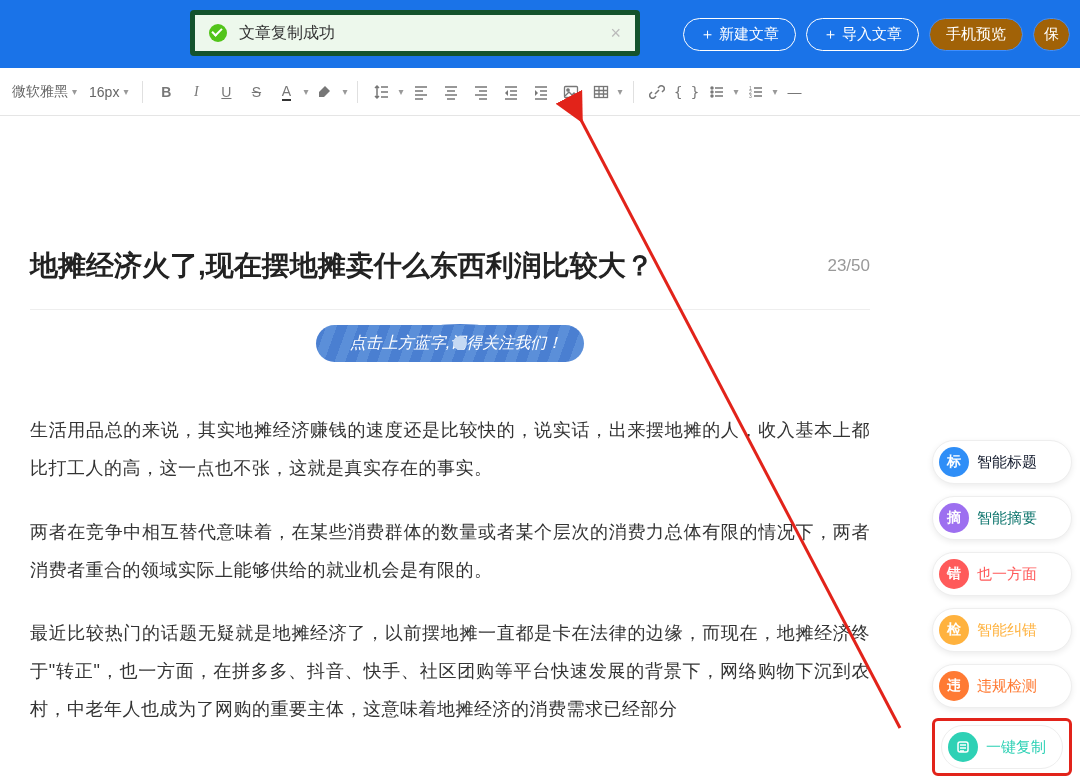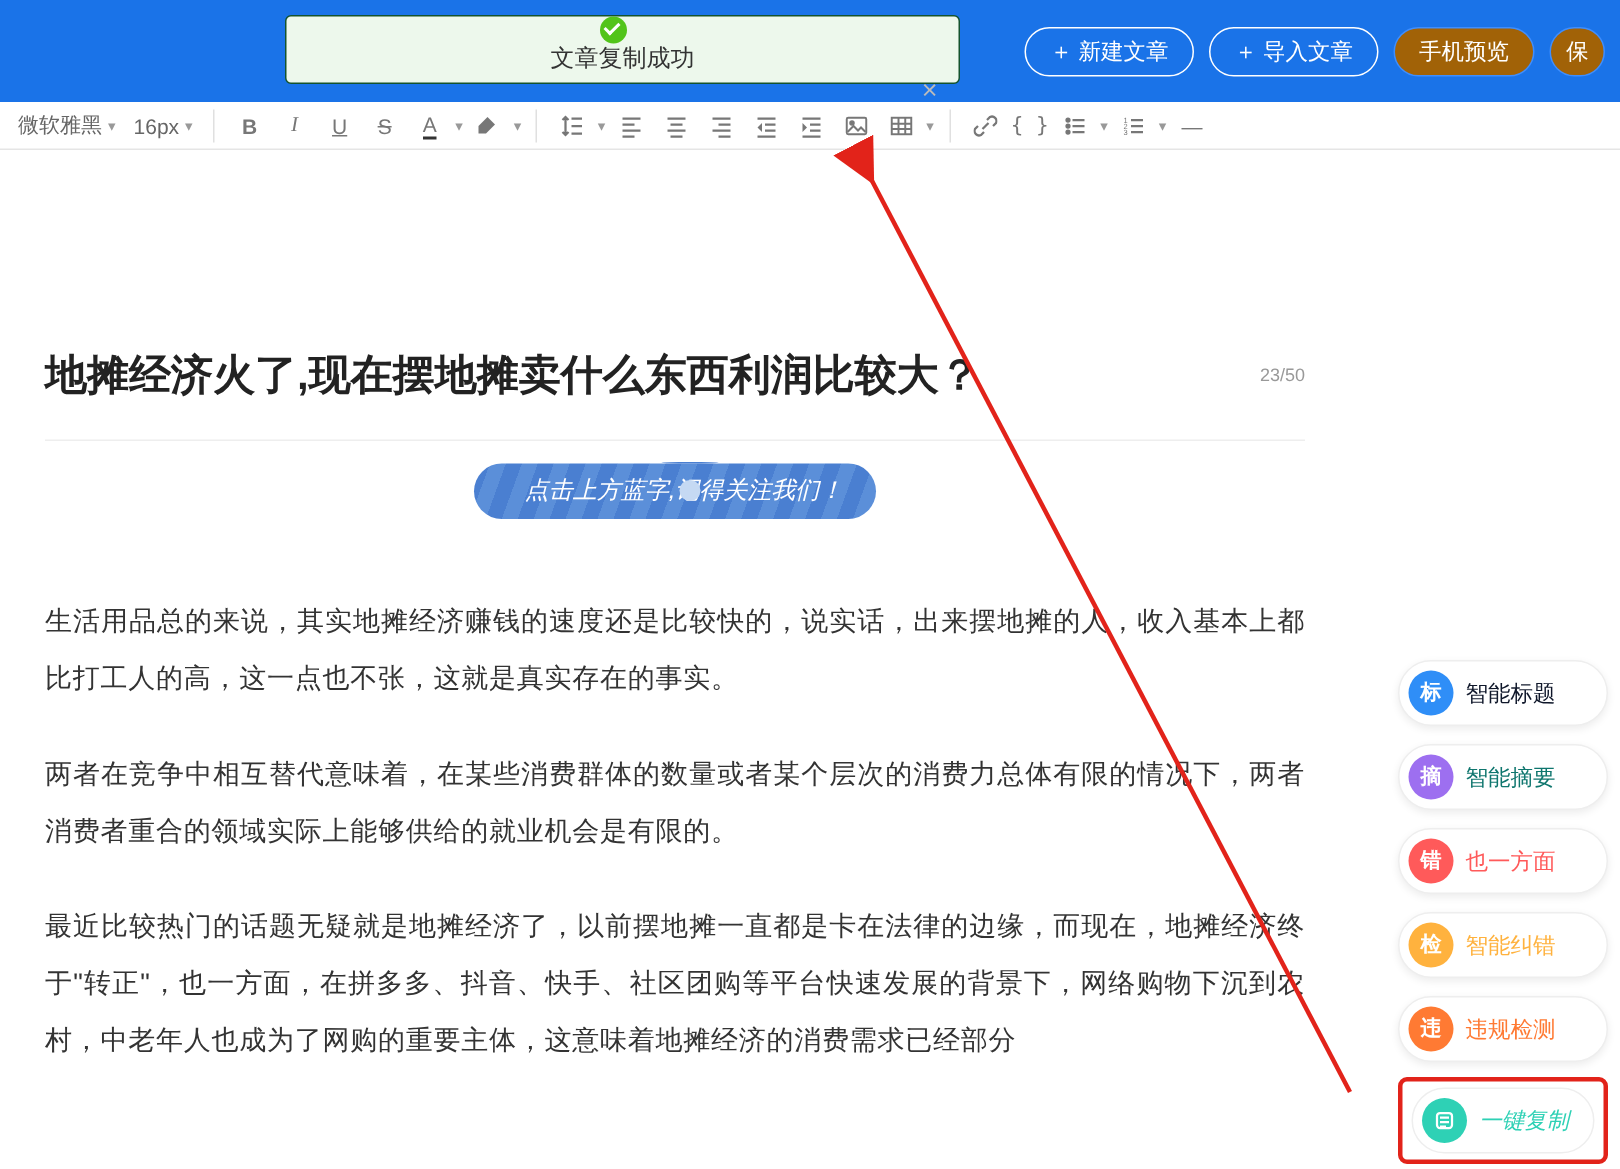--- a/index.html
+++ b/index.html
@@ -4,55 +4,55 @@
 <style>
 * { box-sizing: border-box; margin: 0; padding: 0; }
 body { font-family: "Microsoft YaHei", Arial, sans-serif; background: #fff; width: 1080px; height: 779px; overflow: hidden; position: relative; }
 
 
 .topbar { background: #1a73e8; height: 68px; position: relative; display: flex; align-items: center; justify-content: flex-end; padding-right: 10px; gap: 10px; }
 .top-btn { border: 1.5px solid #fff; color: #fff; background: transparent; border-radius: 20px; padding: 6px 16px; font-size: 15px; cursor: pointer; display: inline-flex; align-items: center; }
 .top-btn.solid { background: #a16207; border-color: #3e8eff; }
 
 
-.toast { position: absolute; left: 190px; top: 10px; width: 450px; height: 46px; background: #edf8ec; border: 1px solid #14532d; border-radius: 4px; display: flex; align-items: center; padding: 0 14px; color: #333; font-size: 16px; z-index: 10; flex-direction: column; }
+.toast { position: absolute; left: 190px; top: 10px; width: 450px; height: 46px; background: #edf8ec; border: 5px solid #14532d; border-radius: 4px; display: flex; align-items: center; padding: 0 14px; color: #333; font-size: 16px; z-index: 10; }
 .toast-check { width: 18px; height: 18px; border-radius: 50%; background: #52c41a; margin-right: 12px; position: relative; flex-shrink: 0; }
 .toast-check::after { content: ""; position: absolute; left: 5px; top: 2px; width: 4px; height: 8px; border-right: 2px solid #fff; border-bottom: 2px solid #fff; transform: rotate(45deg); }
 .toast-close { margin-left: auto; color: #bbb; cursor: pointer; font-size: 18px; }
 
 
-.toolbar { height: 32px; border-bottom: 1px solid #e5e5e5; display: flex; align-items: center; padding: 0 8px; gap: 4px; color: #666; font-size: 14px; background: #fff; }
+.toolbar { height: 48px; border-bottom: 1px solid #e5e5e5; display: flex; align-items: center; padding: 0 8px; gap: 4px; color: #666; font-size: 14px; background: #fff; }
 .t-sep { width: 1px; height: 22px; background: #e0e0e0; margin: 0 6px; }
 .t-btn { width: 26px; height: 28px; display: inline-flex; align-items: center; justify-content: center; cursor: pointer; color: #777; border-radius: 3px; }
 .t-text { display: inline-flex; align-items: center; gap: 4px; cursor: pointer; padding: 0 4px; color: #666; }
 .chev { font-size: 10px; color: #999; }
 
 
 .editor { padding: 40px 30px 0 30px; width: 900px; }
 .title-row { display: flex; align-items: center; justify-content: space-between; border-bottom: 1px solid #eee; padding-bottom: 24px; margin-bottom: 14px; gap: 39px; }
 .title { font-size: 28px; font-weight: 700; color: #222; line-height: 1.4; flex: 1; }
-.count { color: #999; font-size: 12px; padding-left: 20px; }
+.count { color: #999; font-size: 17px; padding-left: 20px; }
 .wordcount { text-align: right; color: #bbb; font-size: 14px; margin-bottom: 40px; }
 
 
 .banner-wrap { display: flex; justify-content: center; margin-bottom: 50px; }
 .banner { display: inline-flex; align-items: center; height: 38px; flex-direction: column; }
 .banner-dot { width: 38px; height: 38px; border-radius: 50%; background: #4a7fd1; margin-right: -20px; position: relative; z-index: 2; }
 .banner-dot::after { content: ""; position: absolute; left: 12px; top: 12px; width: 14px; height: 14px; border-radius: 50%; background: #c5d9f3; }
 .banner-body { background: repeating-linear-gradient(110deg, #4a7fd1 0 10px, #5b8fd9 10px 20px); color: #fff; font-style: italic; border-radius: 20px; padding: 8px 22px 8px 34px; font-size: 16px; }
 
 
 .para { font-size: 18px; line-height: 2.1; color: #333; margin-bottom: 26px; text-align: justify; letter-spacing: 0.5px; }
 
 
 .side { position: absolute; right: 8px; top: 440px; display: flex; flex-direction: column; gap: 12px; }
 .side-item { display: flex; align-items: center; gap: 8px; background: #fff; border: 1px solid #eee; border-radius: 24px; padding: 6px 16px 6px 6px; cursor: pointer; box-shadow: 0 2px 6px rgba(0,0,0,0.08); }
 .side-icon { width: 30px; height: 30px; border-radius: 50%; color: #fff; display: inline-flex; align-items: center; justify-content: center; font-size: 14px; font-weight: 600; flex-shrink: 0; }
 .side-label { font-size: 15px; }
-.highlight-box { border: 3px solid #e2231a; border-radius: 6px; padding: 4px 6px; margin-top: -2px; font-style: italic; }
+.highlight-box { border: 3px solid #e2231a; border-radius: 6px; padding: 4px 6px; margin-top: -2px; }
 
 
 .arrow { position: absolute; left: 570px; top: 108px; pointer-events: none; z-index: 20; }
 .arrow svg { overflow: visible; }
 </style>
 </head>
 <body>
 
 <div class="topbar">
   <div class="toast">

